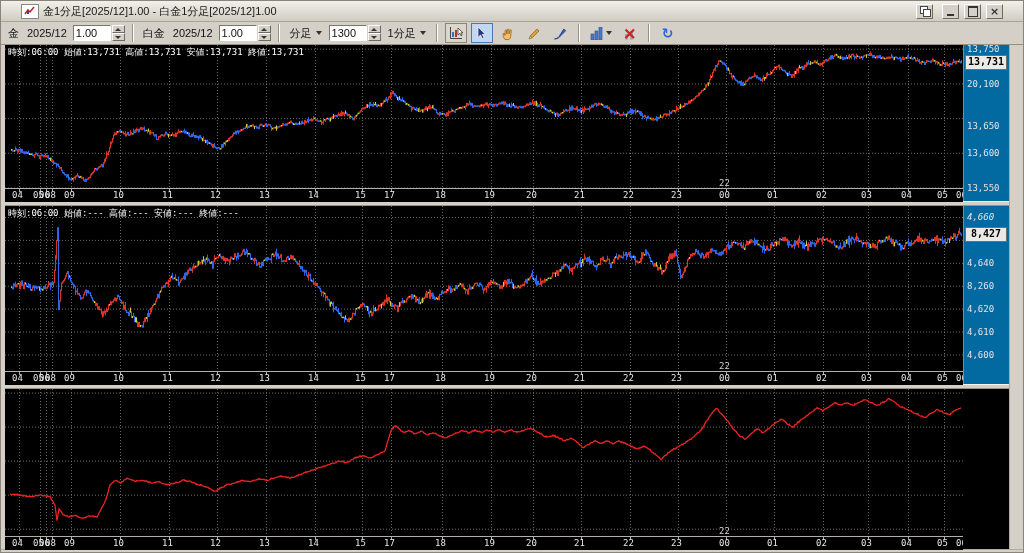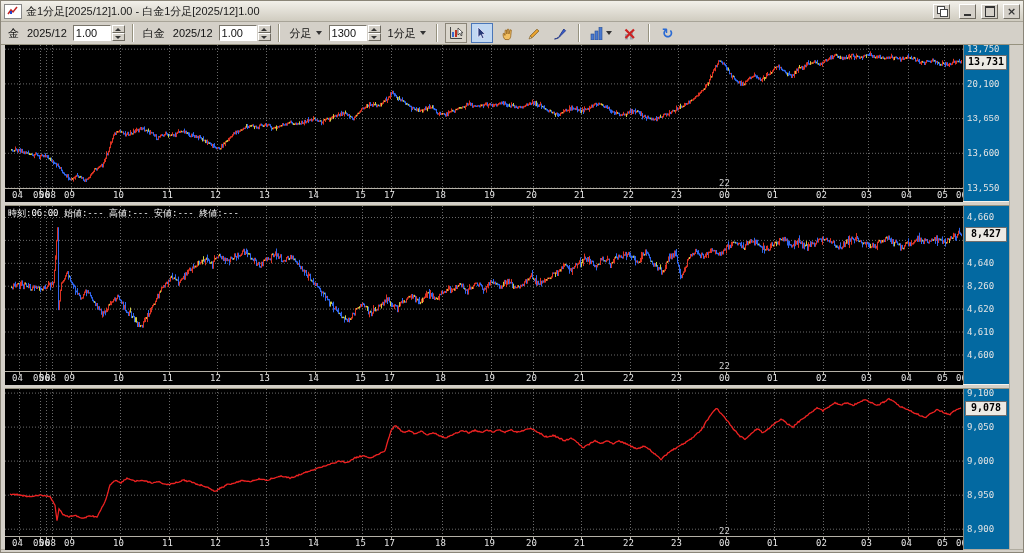--- a/index.html
+++ b/index.html
@@ -1,20 +1,20 @@
 <!DOCTYPE html>
 <html><head>
 <meta charset="utf-8">
 <style>
   html,body{margin:0;padding:0;background:#808080;}
   .window{width:1024px;height:553px;background:#d4d0c8;font-family:"Liberation Sans",sans-serif;
     position:relative;border:1px solid #8a8578;box-sizing:border-box;overflow:hidden;}
   
   .titlebar{height:20px;display:flex;align-items:center;background:linear-gradient(#f2f0ea,#d0ccc0);
-    border-bottom:1px solid #a8a498;padding:0 3px;gap:4px;}
+    border-bottom:1px solid #a8a498;padding:0 20px;gap:4px;}
   .app-icon{width:16px;height:13px;background:#fff;border:1px solid #888;display:flex;align-items:center;justify-content:center;}
   .title-text{font-size:11px;color:#1a1a1a;flex:1;white-space:nowrap;overflow:hidden;}
   .win-btn{width:17px;height:15px;background:#d4d0c8;border:1px solid;border-color:#ffffff #6e6a60 #6e6a60 #ffffff;
     display:flex;align-items:center;justify-content:center;padding:0;margin-left:1px;cursor:default;position:relative;}
   .win-btn .glyph-min{width:7px;height:2px;background:#333;margin-top:7px;}
   .win-btn .glyph-max{width:8px;height:8px;border:1px solid #333;border-top-width:2px;}
   .glyph-close{font:bold 11px "DejaVu Sans",sans-serif;color:#333;line-height:11px;}
   .glyph-cascade{position:relative;width:10px;height:10px;}
   .glyph-cascade i{position:absolute;width:6px;height:6px;border:1px solid #444;background:#fff;display:block;}
   .glyph-cascade i:first-child{left:0;top:0;}
@@ -1180,26 +1180,27 @@
               <line x1="948.5" x2="948.5" y1="13.8" y2="18.1" stroke="#dd3322" stroke-width="1"></line>
               <line x1="949.5" x2="949.5" y1="15.6" y2="17.9" stroke="#2f66ee" stroke-width="1"></line>
               <line x1="950.5" x2="950.5" y1="15.7" y2="19.6" stroke="#dd3322" stroke-width="1"></line>
               <line x1="951.5" x2="951.5" y1="15.6" y2="18.9" stroke="#dd3322" stroke-width="1"></line>
               <line x1="952.5" x2="952.5" y1="15.6" y2="17.3" stroke="#2f66ee" stroke-width="1"></line>
               <line x1="953.5" x2="953.5" y1="15.7" y2="17.3" stroke="#cccc44" stroke-width="1"></line>
               <line x1="954.5" x2="954.5" y1="13.9" y2="17.5" stroke="#2f66ee" stroke-width="1"></line>
               <line x1="955.5" x2="955.5" y1="16.1" y2="18.4" stroke="#2f66ee" stroke-width="1"></line>
               <line x1="956.5" x2="956.5" y1="15.0" y2="18.4" stroke="#dd3322" stroke-width="1"></line>
             </svg>
+          <div class="info-line">時刻:06:00 始値:13,731 高値:13,731 安値:13,731 終値:13,731</div>
         </div>
         <div class="yaxis">
 
         <div class="ytick" style="top: -1px;">13,750</div>
             <div class="ytick" style="top: 34px;">20,100</div>
-            <div class="ytick" style="top: 69px; font-family: Liberation Mono, monospace;">13,650</div>
+            <div class="ytick" style="top: 76px;">13,650</div>
             <div class="ytick" style="top: 103px;">13,600</div>
             <div class="ytick" style="top: 138px;">13,550</div>
             <div class="value-box" style="top: 10px;">13,731</div>
           </div>
         <div class="xaxis">
             <div class="xtick-mark" style="left: 14px;"></div>
             <div class="xtick-label" style="left: 7px;">04</div>
             <div class="xtick-mark" style="left: 35px;"></div>
             <div class="xtick-label" style="left: 28px;">05</div>
             <div class="xtick-mark" style="left: 41px;"></div>
@@ -2237,21 +2238,21 @@
               <line x1="952.5" x2="952.5" y1="28.0" y2="31.9" stroke="#dd3322" stroke-width="1"></line>
               <line x1="953.5" x2="953.5" y1="24.7" y2="29.4" stroke="#dd3322" stroke-width="1"></line>
               <line x1="954.5" x2="954.5" y1="21.8" y2="27.8" stroke="#2f66ee" stroke-width="1"></line>
               <line x1="955.5" x2="955.5" y1="26.4" y2="28.9" stroke="#2f66ee" stroke-width="1"></line>
               <line x1="956.5" x2="956.5" y1="27.5" y2="30.2" stroke="#2f66ee" stroke-width="1"></line>
             </svg>
           <div class="info-line">時刻:06:00 始値:--- 高値:--- 安値:--- 終値:---</div>
         </div>
         <div class="yaxis">
 
-        <div class="ytick" style="top: 6px;">4,660</div>
+        <div class="ytick" style="top: 6px; font-style: italic;">4,660</div>
             <div class="ytick" style="top: 52px;">4,640</div>
             <div class="ytick" style="top: 75px;">8,260</div>
             <div class="ytick" style="top: 98px;">4,620</div>
             <div class="ytick" style="top: 121px;">4,610</div>
             <div class="ytick" style="top: 144px;">4,600</div>
             <div class="value-box" style="top: 21px;">8,427</div>
           </div>
         <div class="xaxis">
             <div class="xtick-mark" style="left: 14px;"></div>
             <div class="xtick-label" style="left: 7px;">04</div>
@@ -2337,29 +2338,20 @@
               <line x1="769.5" x2="769.5" y1="0" y2="147" stroke="#6a6a6a" stroke-width="1" stroke-dasharray="1,2"></line>
               <line x1="818.5" x2="818.5" y1="0" y2="147" stroke="#6a6a6a" stroke-width="1" stroke-dasharray="1,2"></line>
               <line x1="863.5" x2="863.5" y1="0" y2="147" stroke="#6a6a6a" stroke-width="1" stroke-dasharray="1,2"></line>
               <line x1="903.5" x2="903.5" y1="0" y2="147" stroke="#6a6a6a" stroke-width="1" stroke-dasharray="1,2"></line>
               <line x1="939.5" x2="939.5" y1="0" y2="147" stroke="#6a6a6a" stroke-width="1" stroke-dasharray="1,2"></line>
               <line x1="958.5" x2="958.5" y1="0" y2="147" stroke="#6a6a6a" stroke-width="1" stroke-dasharray="1,2"></line>
               <text x="714" y="145" fill="#cfcfcf" font-size="9" font-family="&quot;DejaVu Sans Mono&quot;,monospace">22</text>
               <path d="M5,105.1L6,105.4L7,105.6L8,105.1L9,105.4L10,105.2L11,106.1L12,105.1L13,105.5L14,106.2L15,106.0L16,106.4L17,106.3L18,107.2L19,106.4L20,106.7L21,107.3L22,107.7L23,107.2L24,107.5L25,107.4L26,107.7L27,107.5L28,107.1L29,107.4L30,106.8L31,106.5L32,106.5L33,106.9L34,106.5L35,105.7L36,106.0L37,106.3L38,107.1L39,106.7L40,106.6L41,107.0L42,107.1L43,107.4L44,107.5L45,107.4L46,109.4L47,111.3L48,112.4L49,114.7L50,116.2L51,124.1L52,131.7L53,126.0L54,119.8L55,121.1L56,122.2L57,124.1L58,125.8L59,125.6L60,126.4L61,127.0L62,126.7L63,127.5L64,128.2L65,127.0L66,126.9L67,127.2L68,126.9L69,126.9L70,126.3L71,126.4L72,127.5L73,127.5L74,128.1L75,128.6L76,128.8L77,129.4L78,129.0L79,129.1L80,128.4L81,128.7L82,127.3L83,127.1L84,126.8L85,127.0L86,127.3L87,127.1L88,126.8L89,127.9L90,127.6L91,127.6L92,128.2L93,126.3L94,124.0L95,122.4L96,120.5L97,118.1L98,116.6L99,114.7L100,112.6L101,110.1L102,106.6L103,103.3L104,99.2L105,96.0L106,95.2L107,94.0L108,93.3L109,92.0L110,91.9L111,91.4L112,91.8L113,92.7L114,92.9L115,93.7L116,94.1L117,92.7L118,92.7L119,90.8L120,90.8L121,90.3L122,89.0L123,89.9L124,89.8L125,90.3L126,90.7L127,91.0L128,91.2L129,91.5L130,92.5L131,92.3L132,91.5L133,91.9L134,91.9L135,91.8L136,91.5L137,91.3L138,91.5L139,92.0L140,91.9L141,92.0L142,92.2L143,93.2L144,93.0L145,93.0L146,93.9L147,94.3L148,94.0L149,93.4L150,93.4L151,93.2L152,92.7L153,93.0L154,92.4L155,93.1L156,93.8L157,94.3L158,94.8L159,94.8L160,95.2L161,95.2L162,95.8L163,95.1L164,95.7L165,95.7L166,94.5L167,94.6L168,94.4L169,94.5L170,94.2L171,93.0L172,93.6L173,93.3L174,93.1L175,92.6L176,92.5L177,91.2L178,91.2L179,90.6L180,91.9L181,91.5L182,92.7L183,92.0L184,91.8L185,92.0L186,92.5L187,93.6L188,93.4L189,93.7L190,94.2L191,95.2L192,95.0L193,95.9L194,95.8L195,96.6L196,95.7L197,96.4L198,97.0L199,97.3L200,97.9L201,98.0L202,98.2L203,98.2L204,99.2L205,99.7L206,100.2L207,101.1L208,101.2L209,102.4L210,102.2L211,102.1L212,101.7L213,100.2L214,100.4L215,98.8L216,99.0L217,98.0L218,98.3L219,97.9L220,96.6L221,96.2L222,95.2L223,95.2L224,95.1L225,95.3L226,95.4L227,94.5L228,94.6L229,94.2L230,94.2L231,93.4L232,92.8L233,93.2L234,92.2L235,92.7L236,91.4L237,91.5L238,91.5L239,92.0L240,91.9L241,92.1L242,92.4L243,92.1L244,92.3L245,92.9L246,92.7L247,92.2L248,91.3L249,91.6L250,91.2L251,91.1L252,90.7L253,90.7L254,89.5L255,90.5L256,90.2L257,90.5L258,90.3L259,90.4L260,90.9L261,91.4L262,91.4L263,91.3L264,91.0L265,90.6L266,89.3L267,89.5L268,89.4L269,89.3L270,88.9L271,88.5L272,88.1L273,87.9L274,87.5L275,87.5L276,86.7L277,87.4L278,87.8L279,87.8L280,87.8L281,87.7L282,88.7L283,88.0L284,88.6L285,89.6L286,88.8L287,88.1L288,88.5L289,88.2L290,87.9L291,87.0L292,86.2L293,86.8L294,85.4L295,85.9L296,85.6L297,84.9L298,84.5L299,83.7L300,83.6L301,82.7L302,83.2L303,82.7L304,82.3L305,82.2L306,81.1L307,81.3L308,80.9L309,81.0L310,80.2L311,80.0L312,79.2L313,79.0L314,78.5L315,78.5L316,78.4L317,78.1L318,77.4L319,77.0L320,77.2L321,77.0L322,76.2L323,75.6L324,75.6L325,75.5L326,74.3L327,74.3L328,74.0L329,74.3L330,73.8L331,73.9L332,72.8L333,72.2L334,72.0L335,72.3L336,72.8L337,72.7L338,72.0L339,73.3L340,73.8L341,73.4L342,73.4L343,73.0L344,72.8L345,72.0L346,71.0L347,70.5L348,70.3L349,69.3L350,68.3L351,69.0L352,67.8L353,68.5L354,68.0L355,66.8L356,67.8L357,67.0L358,66.8L359,66.6L360,67.4L361,67.5L362,68.0L363,68.4L364,68.8L365,68.7L366,68.8L367,68.4L368,68.1L369,67.2L370,66.9L371,66.1L372,65.6L373,65.6L374,65.1L375,64.4L376,63.4L377,63.4L378,62.8L379,62.7L380,61.7L381,58.5L382,54.7L383,51.3L384,48.6L385,45.3L386,41.7L387,40.2L388,39.7L389,37.5L390,36.8L391,36.9L392,37.8L393,39.1L394,39.3L395,40.5L396,42.2L397,42.2L398,43.1L399,43.0L400,43.4L401,42.6L402,42.6L403,42.2L404,41.3L405,42.3L406,42.4L407,42.8L408,43.5L409,45.0L410,44.5L411,44.6L412,44.2L413,43.5L414,43.2L415,42.9L416,41.9L417,42.3L418,42.9L419,44.1L420,44.5L421,45.5L422,45.9L423,45.8L424,45.1L425,44.6L426,44.7L427,44.3L428,43.7L429,44.3L430,44.5L431,44.5L432,45.7L433,45.8L434,46.8L435,47.0L436,46.9L437,48.0L438,47.4L439,48.7L440,48.9L441,48.9L442,48.7L443,47.4L444,47.5L445,46.7L446,46.4L447,46.4L448,45.6L449,44.9L450,44.5L451,43.7L452,44.0L453,43.6L454,43.5L455,42.2L456,41.8L457,41.6L458,41.9L459,42.3L460,42.6L461,42.0L462,42.8L463,43.9L464,44.3L465,43.2L466,43.2L467,42.0L468,41.8L469,42.2L470,40.8L471,42.0L472,41.9L473,42.8L474,42.3L475,42.9L476,43.0L477,43.3L478,43.2L479,42.4L480,41.9L481,41.3L482,41.0L483,41.6L484,42.1L485,41.4L486,41.9L487,42.8L488,43.1L489,43.1L490,42.2L491,41.5L492,41.2L493,41.2L494,40.9L495,40.9L496,41.8L497,42.1L498,42.7L499,42.9L500,43.6L501,42.3L502,42.3L503,41.8L504,41.3L505,41.4L506,40.6L507,41.0L508,42.1L509,42.7L510,42.6L511,42.4L512,43.3L513,42.5L514,42.9L515,42.7L516,42.4L517,41.5L518,42.0L519,41.4L520,40.7L521,40.2L522,40.2L523,39.9L524,39.9L525,39.6L526,39.5L527,40.1L528,40.6L529,40.7L530,42.0L531,42.2L532,43.1L533,43.4L534,43.6L535,45.0L536,44.4L537,45.3L538,46.4L539,47.2L540,47.9L541,47.0L542,48.3L543,47.9L544,47.7L545,47.2L546,47.4L547,47.2L548,46.0L549,47.1L550,46.5L551,48.3L552,47.9L553,48.1L554,49.2L555,50.0L556,49.3L557,50.0L558,51.6L559,51.5L560,51.9L561,51.0L562,50.3L563,50.9L564,50.3L565,49.5L566,49.0L567,49.8L568,50.1L569,50.7L570,51.4L571,52.4L572,53.4L573,53.7L574,55.4L575,56.1L576,56.5L577,58.2L578,58.7L579,58.6L580,57.2L581,56.5L582,56.0L583,55.5L584,55.9L585,54.5L586,53.5L587,53.5L588,53.2L589,52.2L590,51.4L591,52.5L592,52.4L593,53.4L594,53.7L595,54.4L596,54.4L597,53.9L598,54.0L599,53.1L600,52.7L601,52.2L602,51.9L603,52.1L604,52.3L605,53.3L606,53.5L607,54.0L608,55.1L609,54.7L610,53.8L611,53.0L612,52.7L613,52.4L614,51.6L615,52.4L616,53.2L617,52.8L618,53.3L619,54.4L620,53.9L621,55.0L622,54.9L623,55.8L624,56.3L625,56.0L626,57.8L627,57.2L628,58.0L629,59.0L630,58.8L631,59.6L632,59.9L633,59.3L634,58.9L635,59.2L636,58.1L637,58.3L638,57.0L639,57.5L640,57.4L641,58.3L642,58.7L643,59.6L644,60.2L645,60.4L646,62.0L647,63.1L648,63.5L649,64.9L650,64.8L651,65.9L652,66.7L653,67.4L654,68.4L655,69.7L656,70.8L657,69.6L658,68.3L659,67.3L660,66.3L661,66.3L662,65.3L663,63.7L664,63.6L665,62.4L666,61.9L667,61.0L668,61.0L669,59.6L670,60.0L671,59.4L672,58.3L673,57.7L674,57.2L675,56.5L676,56.0L677,55.1L678,55.4L679,54.4L680,54.4L681,52.8L682,52.4L683,51.5L684,51.2L685,50.1L686,50.3L687,48.8L688,48.5L689,47.9L690,46.2L691,45.5L692,44.2L693,43.6L694,43.5L695,41.9L696,41.4L697,39.5L698,38.5L699,36.6L700,34.3L701,32.4L702,31.4L703,30.6L704,28.4L705,26.9L706,25.7L707,24.2L708,22.9L709,21.8L710,20.7L711,19.7L712,19.7L713,20.4L714,22.5L715,23.8L716,24.3L717,25.4L718,26.5L719,27.5L720,28.9L721,30.5L722,31.7L723,32.2L724,33.6L725,35.6L726,36.8L727,37.6L728,39.8L729,40.9L730,41.6L731,42.3L732,43.8L733,45.3L734,46.1L735,47.7L736,47.5L737,47.9L738,48.5L739,49.7L740,50.4L741,49.6L742,48.8L743,47.8L744,46.7L745,46.1L746,44.8L747,43.9L748,43.2L749,42.4L750,41.0L751,41.0L752,39.9L753,40.4L754,40.3L755,41.5L756,41.8L757,43.7L758,43.7L759,42.8L760,42.7L761,41.6L762,40.9L763,39.8L764,39.9L765,38.5L766,37.8L767,36.1L768,36.1L769,35.0L770,34.2L771,33.2L772,33.0L773,32.5L774,32.0L775,31.0L776,30.0L777,30.8L778,30.8L779,31.9L780,32.6L781,33.4L782,35.0L783,35.6L784,35.3L785,36.5L786,37.0L787,37.4L788,38.5L789,37.3L790,35.6L791,35.4L792,34.4L793,32.7L794,33.2L795,31.6L796,30.5L797,30.1L798,29.6L799,29.0L800,28.4L801,27.1L802,26.7L803,26.0L804,24.6L805,23.9L806,23.7L807,22.8L808,22.5L809,21.3L810,20.3L811,19.8L812,18.6L813,19.3L814,19.5L815,20.0L816,20.3L817,21.0L818,22.3L819,20.6L820,20.2L821,19.3L822,19.1L823,18.3L824,18.1L825,16.8L826,16.4L827,15.8L828,15.1L829,14.5L830,13.5L831,14.5L832,14.3L833,15.4L834,15.3L835,15.6L836,15.9L837,16.1L838,14.8L839,14.6L840,13.9L841,14.4L842,13.9L843,14.0L844,14.9L845,15.0L846,15.6L847,15.6L848,16.6L849,16.5L850,14.7L851,15.3L852,14.5L853,13.7L854,13.6L855,13.0L856,12.3L857,12.4L858,11.2L859,11.0L860,10.7L861,11.0L862,11.4L863,12.1L864,13.1L865,13.1L866,13.9L867,13.5L868,14.2L869,15.0L870,15.7L871,16.0L872,16.3L873,15.7L874,16.0L875,15.5L876,13.8L877,13.7L878,12.9L879,13.6L880,12.4L881,12.1L882,10.9L883,10.0L884,9.5L885,10.8L886,10.6L887,11.5L888,11.8L889,12.5L890,13.3L891,14.0L892,15.3L893,15.5L894,16.9L895,17.8L896,18.1L897,17.8L898,18.6L899,18.8L900,19.6L901,20.1L902,20.3L903,20.5L904,21.4L905,21.8L906,21.6L907,23.0L908,23.4L909,24.2L910,24.6L911,24.5L912,25.2L913,24.8L914,26.2L915,26.8L916,27.1L917,26.9L918,27.7L919,28.1L920,28.3L921,28.6L922,27.2L923,26.4L924,25.5L925,24.7L926,24.5L927,23.8L928,23.4L929,23.0L930,22.2L931,21.0L932,20.5L933,20.8L934,21.4L935,22.4L936,22.2L937,22.0L938,23.5L939,24.0L940,24.5L941,24.1L942,25.0L943,25.0L944,25.3L945,25.9L946,24.3L947,23.5L948,22.6L949,21.9L950,21.9L951,21.0L952,20.3L953,20.1L954,19.7L955,19.3L956,18.8" fill="none" stroke="#ee2222" stroke-width="1.3"></path>
             </svg>
         </div>
-        <div class="yaxis">
-
-        <div class="ytick" style="top: -1px;">9,100</div>
-            <div class="ytick" style="top: 33px;">9,050</div>
-            <div class="ytick" style="top: 67px;">9,000</div>
-            <div class="ytick" style="top: 101px;">8,950</div>
-            <div class="ytick" style="top: 135px;">8,900</div>
-            <div class="value-box" style="top: 12px;">9,078</div>
-          </div>
         <div class="xaxis">
             <div class="xtick-mark" style="left: 14px;"></div>
             <div class="xtick-label" style="left: 7px;">04</div>
             <div class="xtick-mark" style="left: 35px;"></div>
             <div class="xtick-label" style="left: 28px;">05</div>
             <div class="xtick-mark" style="left: 41px;"></div>
             <div class="xtick-label" style="left: 34px;">06</div>
             <div class="xtick-mark" style="left: 47px;"></div>
             <div class="xtick-label" style="left: 40px;">08</div>
             <div class="xtick-mark" style="left: 66px;"></div>

